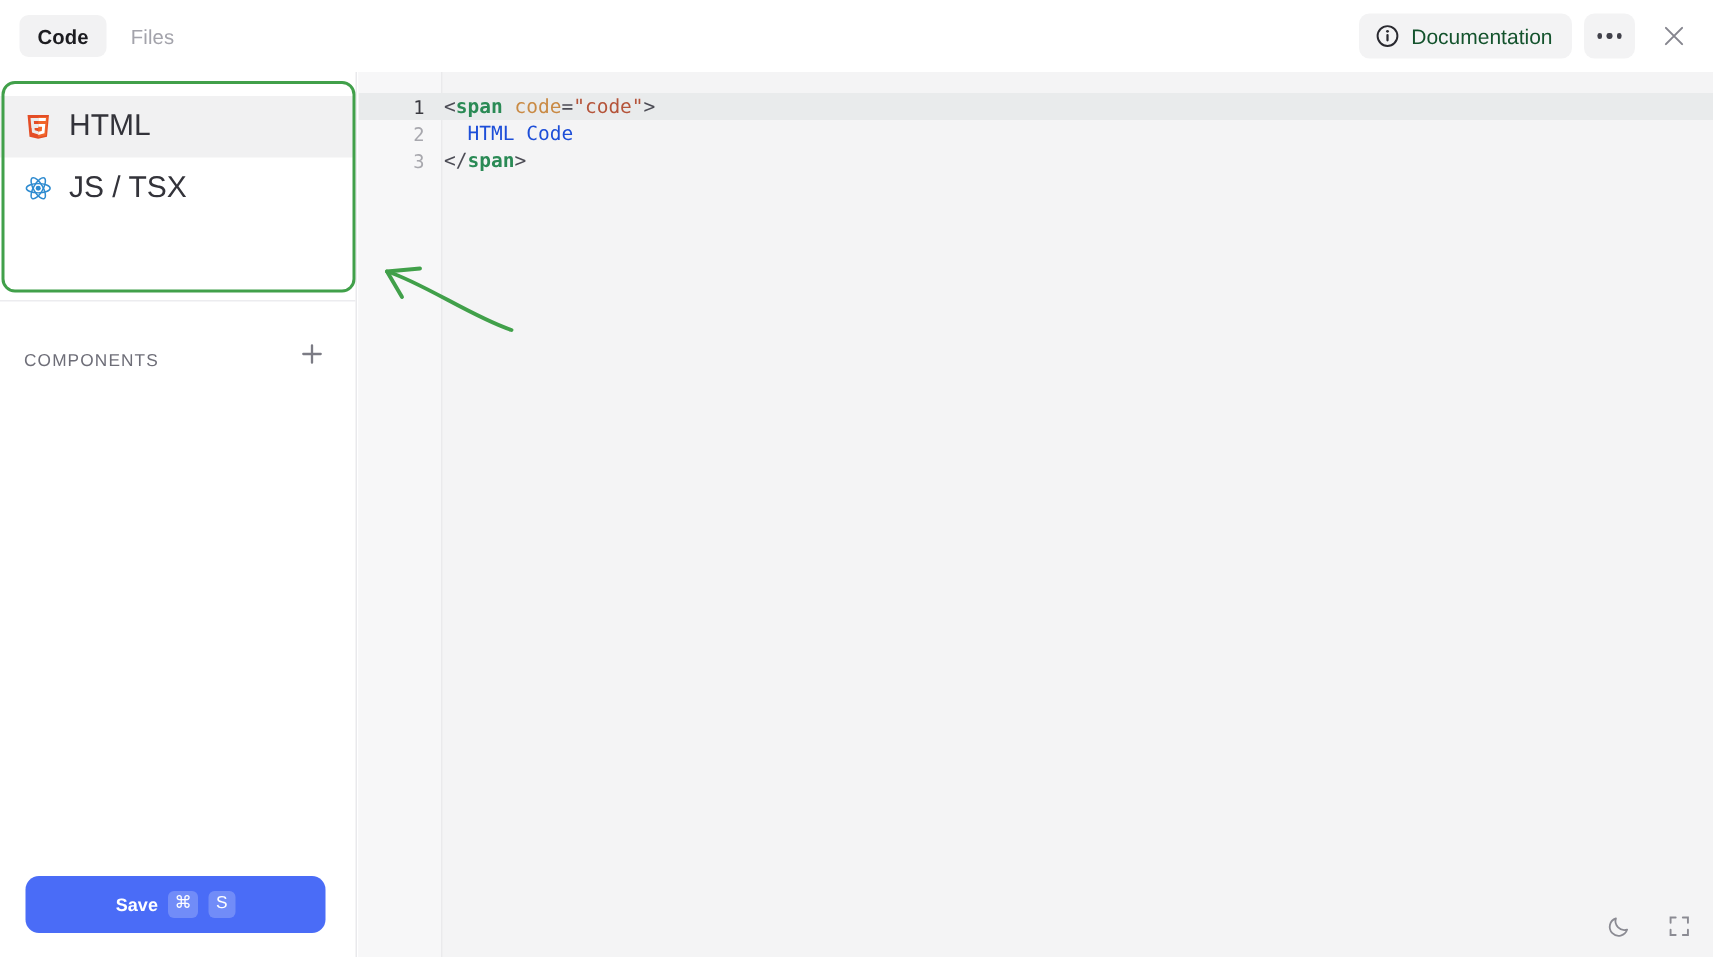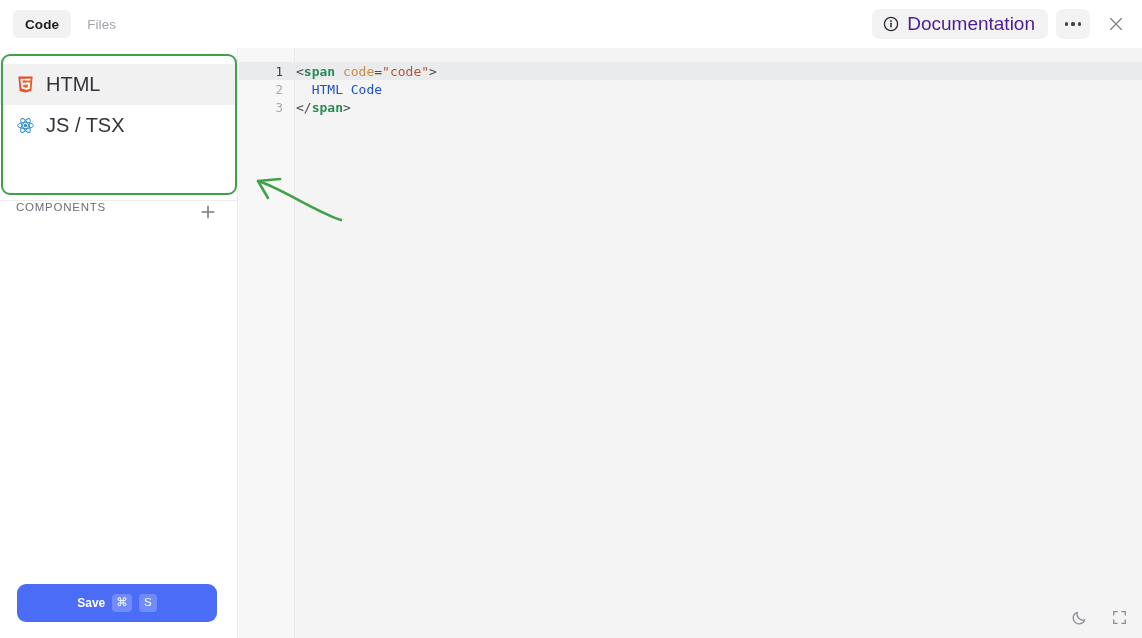--- a/index.html
+++ b/index.html
@@ -68,22 +68,22 @@
   }
 
   .doc-btn {
     height: 30px;
     background: #f3f3f4;
     border-radius: 7px;
     display: flex;
     align-items: center;
     gap: 8px;
     padding: 0 13px 0 11px;
-    font-size: 19px;
-    color: #4c1d95;
+    font-size: 14px;
+    color: #14532d;
     cursor: pointer;
     border: none;
     font-family: "Liberation Sans", sans-serif;
   }
 
   .more-btn {
     width: 34px;
     height: 30px;
     background: #f3f3f4;
     border-radius: 7px;
@@ -162,21 +162,21 @@
   }
 
   
   .components-header {
     position: absolute;
     top: 152px; left: 0;
     width: 237px;
     height: 47px;
     border-top: 1px solid #ececef;
     display: flex;
-    align-items: flex-start;
+    align-items: flex-end;
     justify-content: space-between;
     padding: 0 18px 0 16px;
   }
   .components-title {
     font-size: 11.5px;
     letter-spacing: 0.75px;
     color: #6e6e78;
     font-weight: 400;
   }
   .plus-btn {

